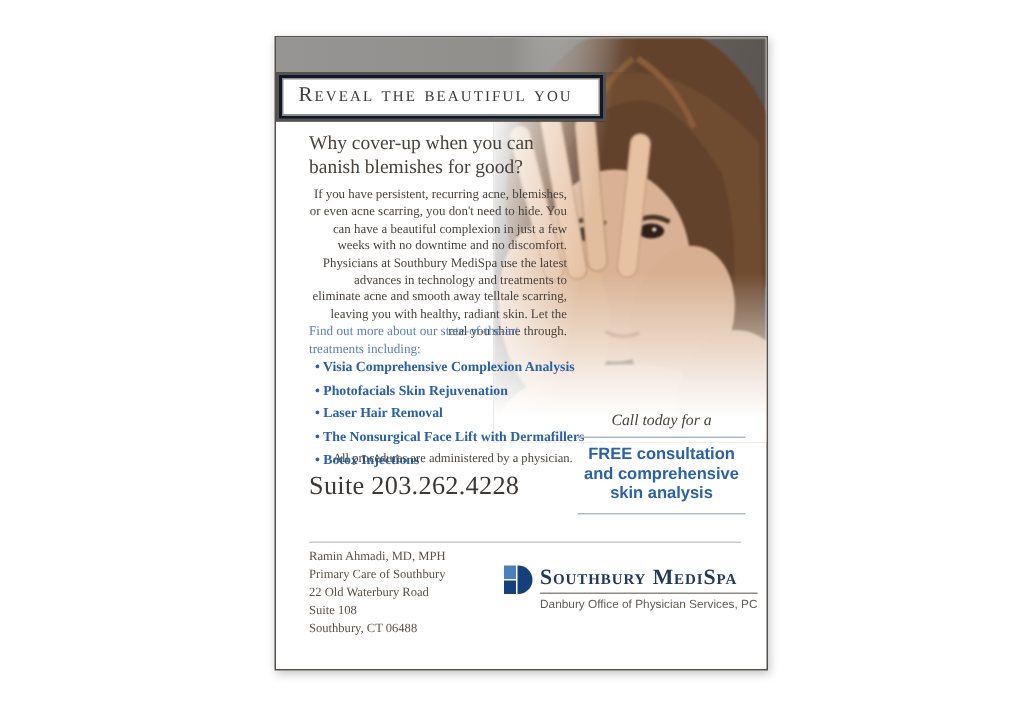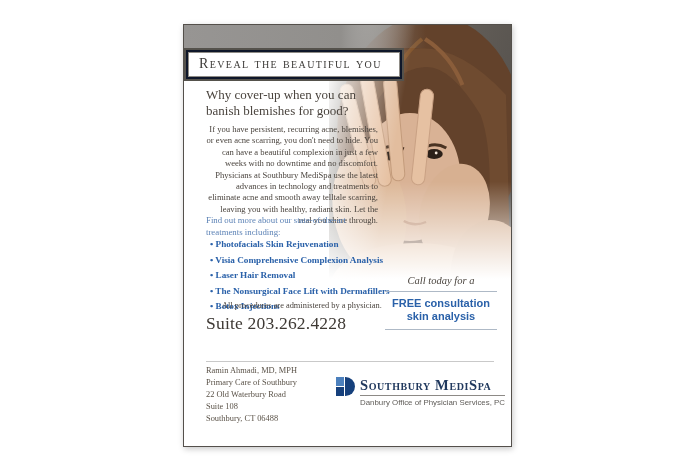--- a/index.html
+++ b/index.html
@@ -110,35 +110,36 @@
       <div class="banner-inner">
         <div class="banner-title">Reveal the beautiful you</div>
       </div>
     </div>
 
     <div class="headline">Why cover-up when you can banish blemishes for good?</div>
     <div class="bodytext">If you have persistent, recurring acne, blemishes, or even acne scarring, you don't need to hide. You can have a beautiful complexion in just a few weeks with no downtime and no discomfort. Physicians at Southbury MediSpa use the latest advances in technology and treatments to eliminate acne and smooth away telltale scarring, leaving you with healthy, radiant skin.  Let the real you shine through.</div>
 
     <div class="treat-intro" style="color: rgb(93, 131, 182);">Find out more about our state-of-the-art treatments including:</div>
     <ul class="treatments">
+      <li style="color: rgb(42, 97, 169);">Visia Comprehensive Complexion Analysis</li>
       <li style="color: rgb(42, 97, 169);">Photofacials Skin Rejuvenation</li>
-      <li style="color: rgb(42, 97, 169);">Visia Comprehensive Complexion Analysis</li>
       <li style="color: rgb(42, 97, 169);">Laser Hair Removal</li>
       <li style="color: rgb(42, 97, 169);">The Nonsurgical Face Lift with Dermafillers</li>
       <li style="color: rgb(42, 97, 169);">Botox Injections</li>
     </ul>
 
     <div class="disclaimer">All procedures are administered by a physician.</div>
     <div class="phone">Suite 203.262.4228</div>
 
     <div class="callout">
       <div class="intro">Call today for a</div>
       <hr class="rule">
       <div class="free" style="color: rgb(42, 97, 169);">
         <div>FREE consultation</div>
+        <div>and comprehensive</div>
         <div>skin analysis</div>
       </div>
       <hr class="rule">
     </div>
 
     <hr class="footer-rule">
     <div class="contact">
       <div>Ramin Ahmadi, MD, MPH</div>
       <div>Primary Care of Southbury</div>
       <div>22 Old Waterbury Road</div>

